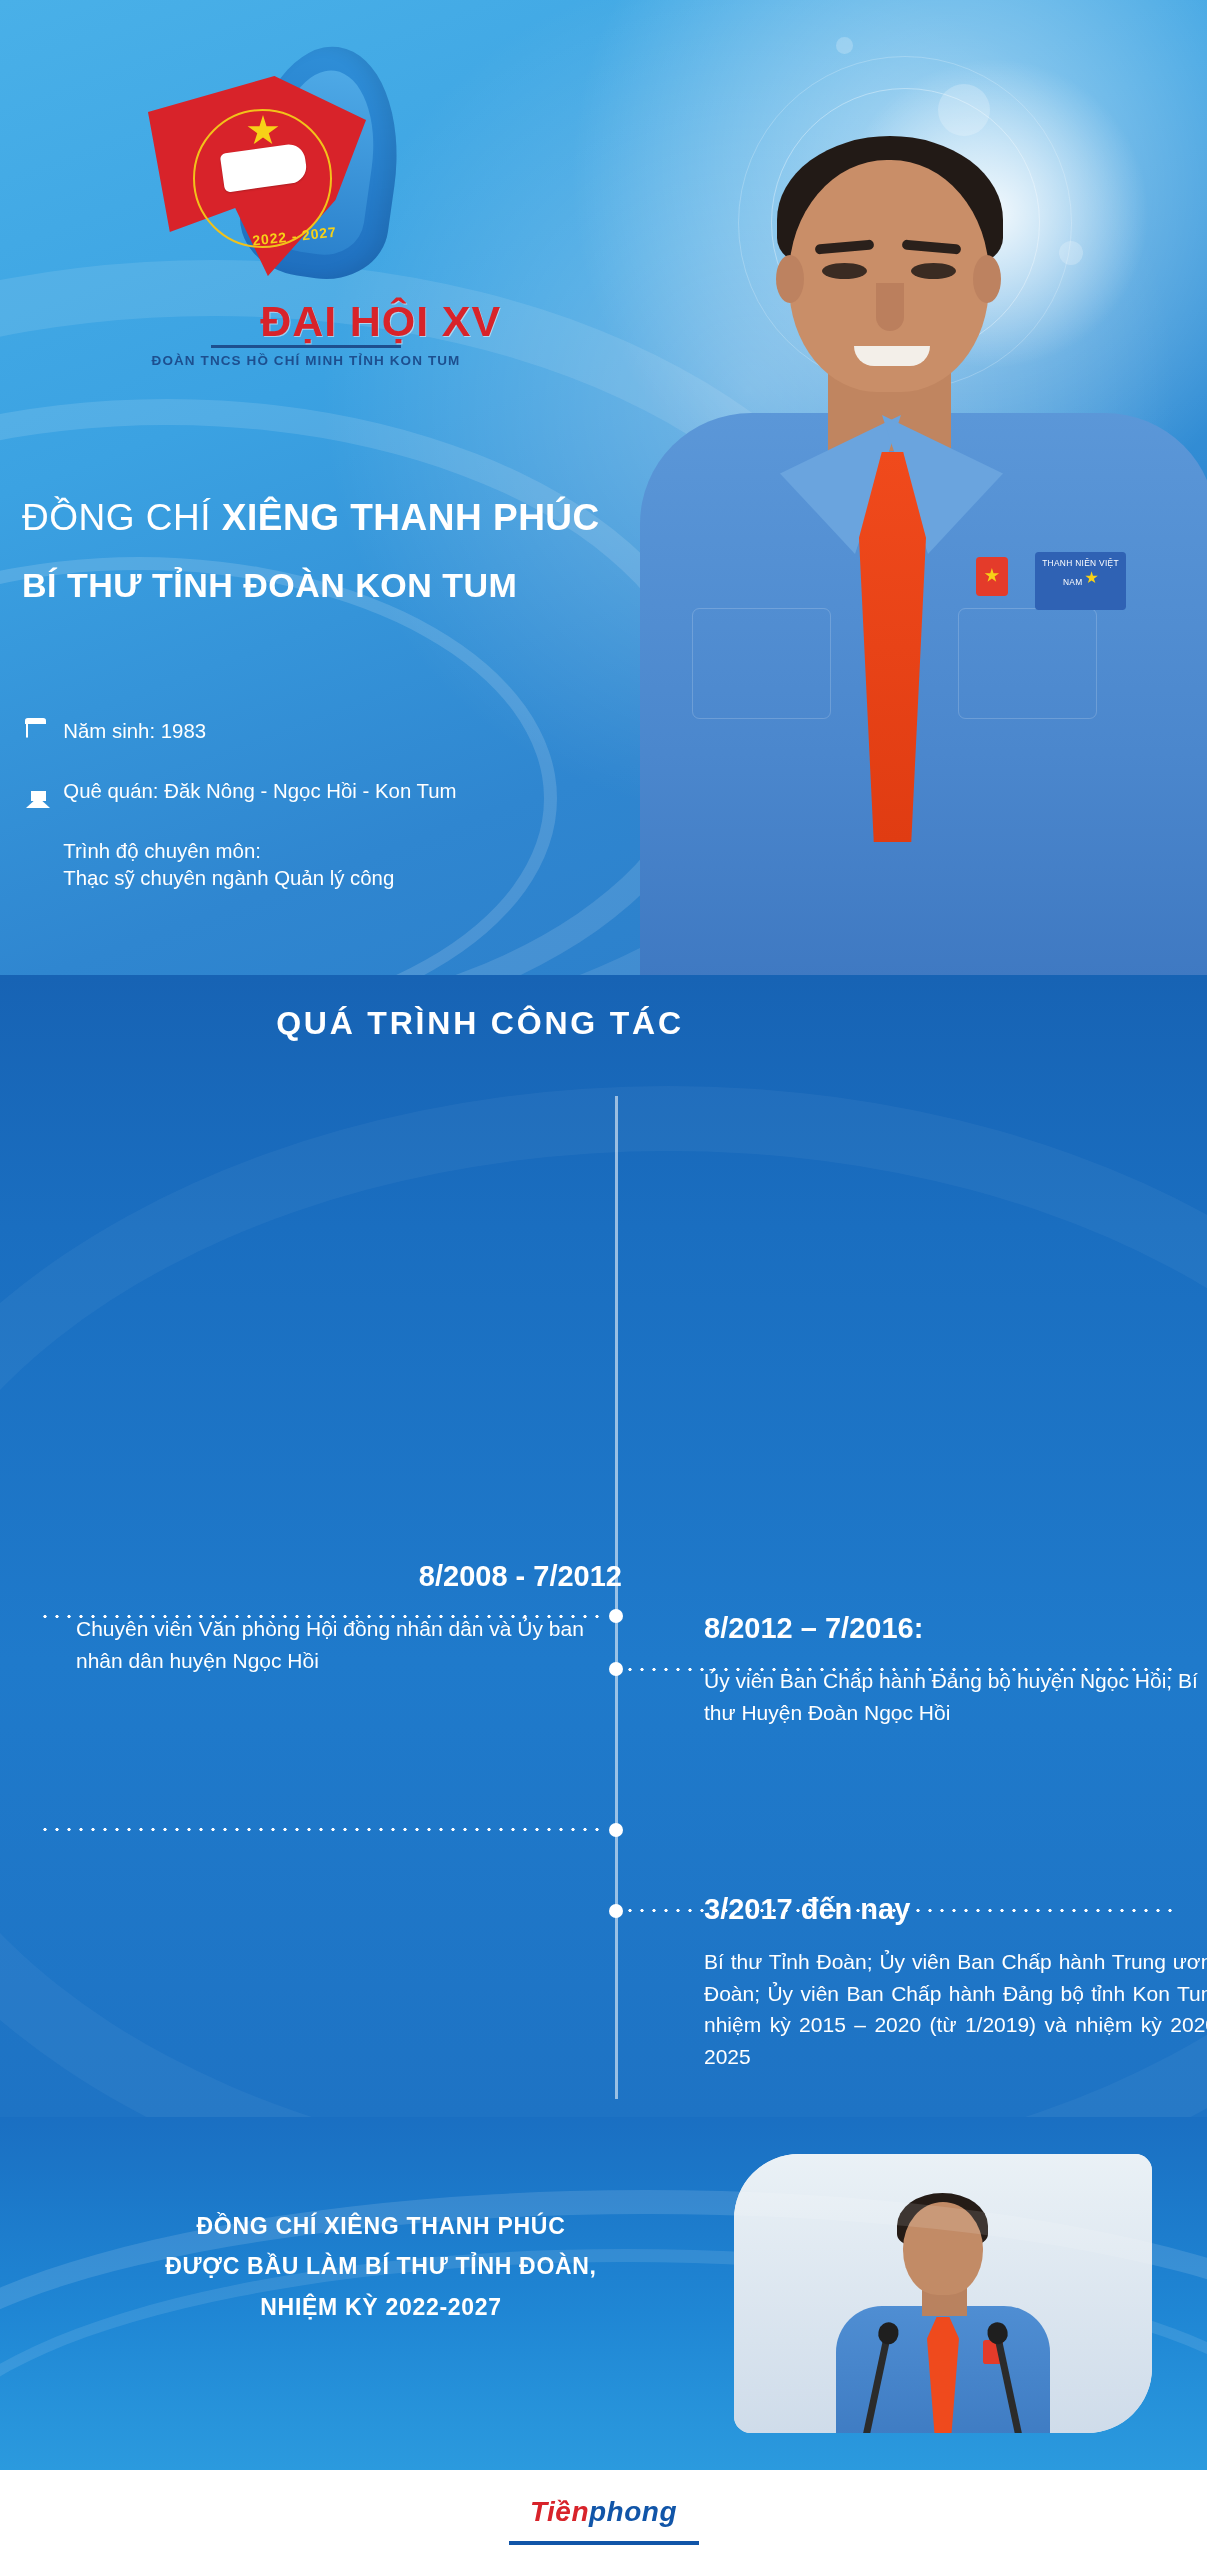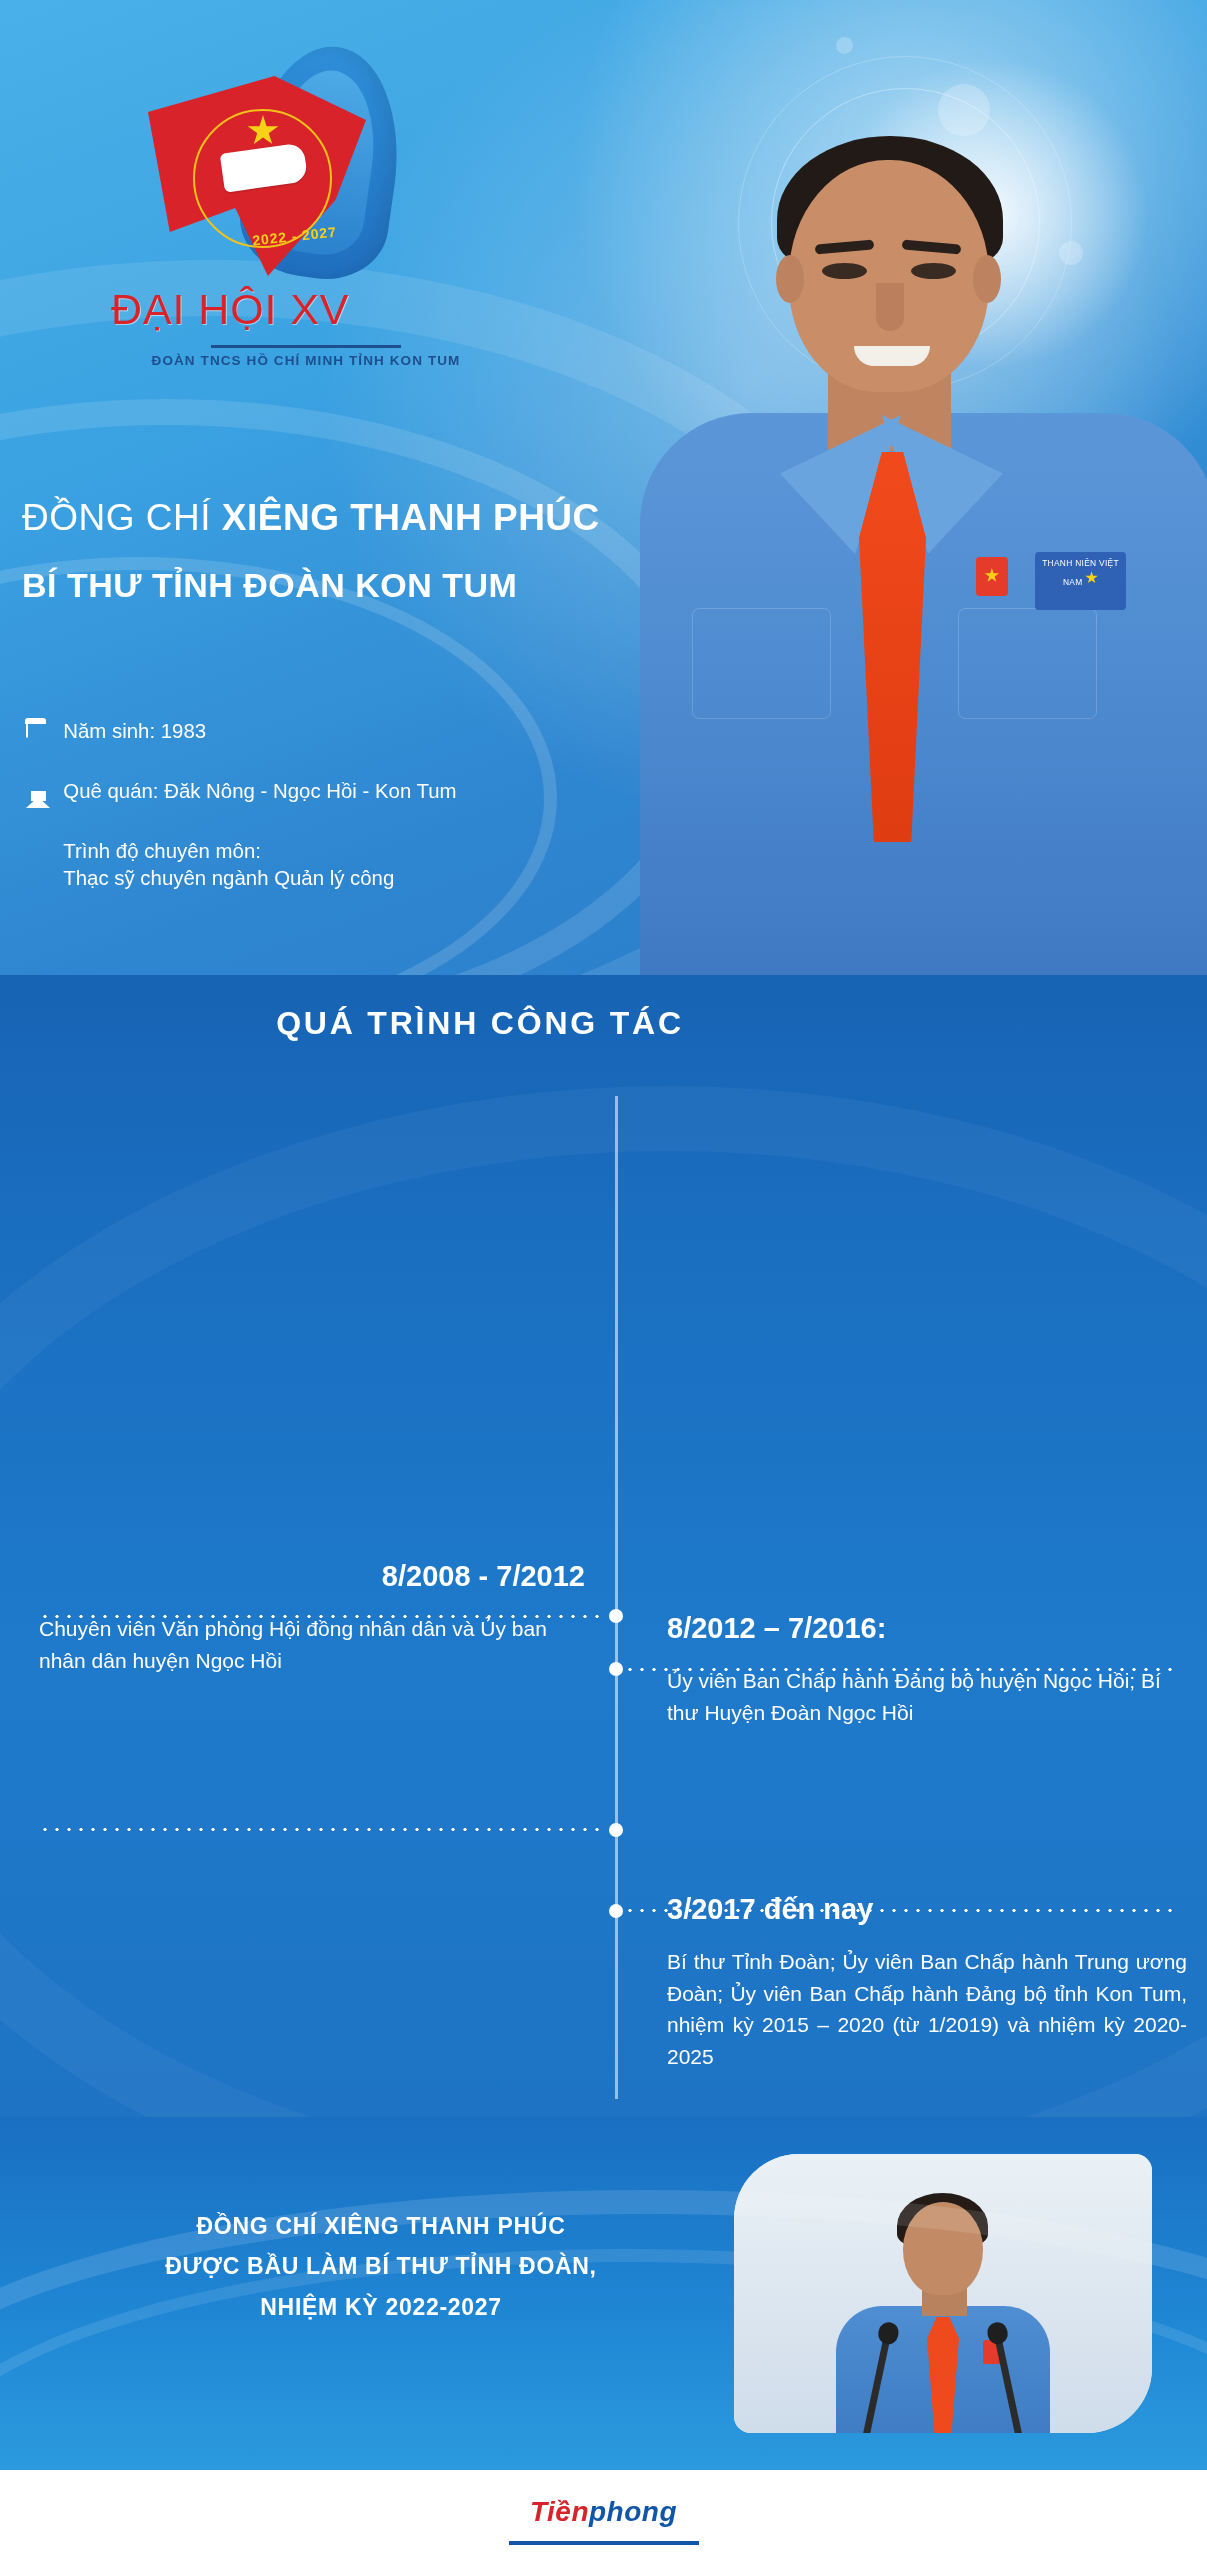--- a/index.html
+++ b/index.html
@@ -79,22 +79,22 @@
     background: #ffffff; border-radius: 5.6px 16.7px 16.7px 5.6px;
     transform: rotate(-8deg);
     box-shadow: 0 0.9px 1.9px rgba(0,0,0,0.2);
   }
   .logo-years {
     position:absolute; left: 128px; top: 191px; width: 111px; text-align:center;
     font-size: 14px; font-weight:bold; color:#f7d117; letter-spacing: 0.9px;
     transform: rotate(-6deg);
   }
   .logo-title {
-    position:absolute; left: 0px; top: 248px; width: 390px; text-align:left;
-    font-size: 43px; font-weight: normal; color: #d8232a; letter-spacing: 0.9px;
+    position:absolute; left: 0px; top: 260px; width: 390px; text-align:right;
+    font-size: 43px; font-weight: bold; color: #d8232a; letter-spacing: 0.9px;
     text-shadow: 0.9px 0.9px 0 rgba(255,255,255,0.5);
   }
   .logo-sub {
     position:absolute; left: 0px; top: 316px; width: 390px; text-align:center;
     font-size: 13.5px; font-weight: bold; color: #1d4f8f; letter-spacing: 1.1px;
   }
   .logo-rule {
     position:absolute; left: 100px; top: 308px; width: 190px; height: 2.8px; background:#1d4f8f;
   }
 
@@ -181,21 +181,21 @@
     position:absolute; left: 0; top: 30px; width: 960px; text-align:center;
     font-size: 32px; font-weight: bold; color:#ffffff; letter-spacing: 2.8px;
   }
   .axis {
     position:absolute; left: 615px; top: 121px; width: 2.8px; height: 1003px;
     background: rgba(255,255,255,0.55);
   }
   .node { position:absolute; width: 14px; height: 14px; border-radius:50%; background:#ffffff; left: 609px; }
   .dots { position:absolute; height: 2.8px; background-image: radial-gradient(circle, #ffffff 1.5px, transparent 1.7px); background-size: 12px 2.8px; background-repeat: repeat-x; }
 
-  .ev { position:absolute; }
+  .ev { position:absolute;margin-left:37px; }
   .ev .ev-date { font-size: 29px; font-weight: bold; color:#ffffff; }
   .ev .ev-text { font-size: 21px; color:#ffffff; line-height: 1.5; margin-top: 20.4px; }
   .ev.left { width: 557px; left: 39px; text-align: left; }
   .ev.left .ev-date { text-align: right; padding-right: 11px; }
   .ev.right { width: 520px; left: 667px; text-align: left; }
   .ev.right .ev-text.justify { text-align: justify; }
 
   
   .footer {
     position:absolute; left:0; top: 2117px; width: 1207px; height: 353px;

